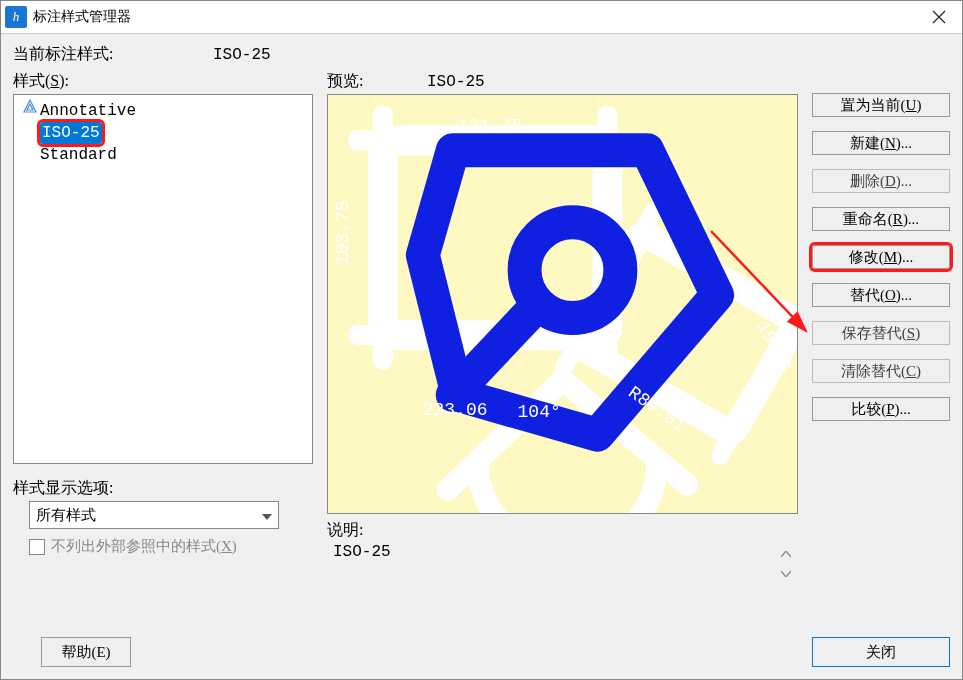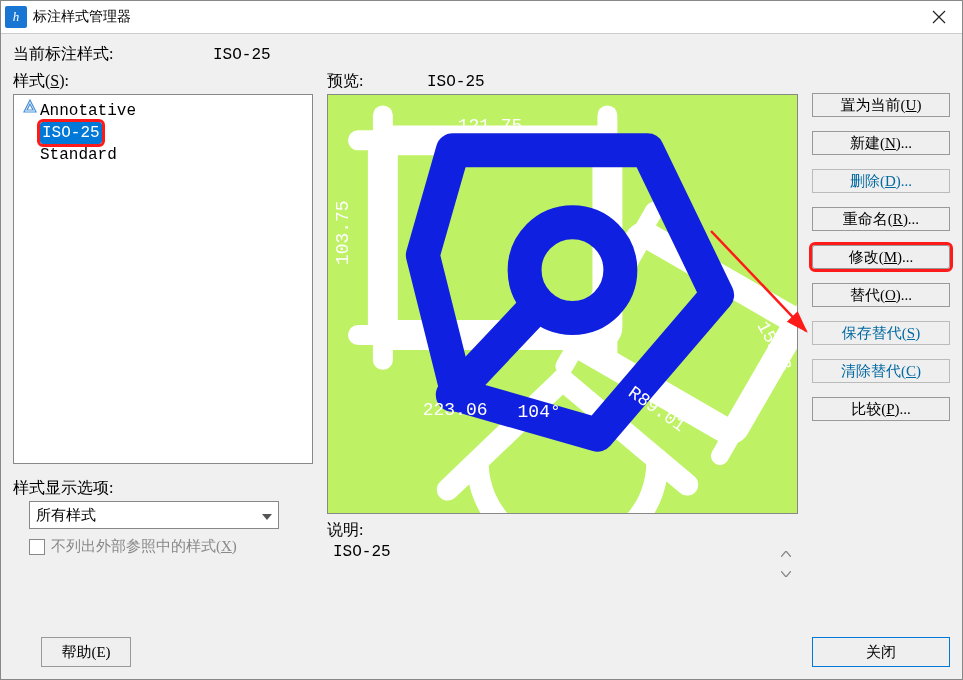--- a/index.html
+++ b/index.html
@@ -51,39 +51,39 @@
     width: 250px; height:28px; background:#fff; border:1px solid #888;
     display:flex; align-items:center; justify-content:space-between;
     padding: 0 6px; margin-left:16px; cursor:pointer; font-size:15px;
   }
   .checkbox-row { display:flex; align-items:center; margin:8px 0 0 16px; color:#888; font-size:15px;text-align:right;}
   .checkbox { width:16px; height:16px; border:1px solid #888; background:#fff; margin-right:6px; }
 
   .preview-row { display:flex; align-items:center; font-size:16px; margin-bottom:2px;}
   .preview-row .plbl { width:100px; }
   .preview-box {
-    background:#bef264; border:1px solid #888;
+    background:#fef9c3; border:1px solid #888;
     flex:1; min-height:396px; max-height:420px; position:relative; overflow:hidden;
   }
 
   .desc-lbl { font-size:16px; margin-top:6px;}
   .desc-box {
     background:#f0f0f0; border:none; height:50px;
     padding: 2px 6px; font-size:16px;
     display:flex; align-items:flex-start; justify-content:space-between; position:relative;
   }
   .spinner { display:flex; flex-direction:column; gap:6px; color:#777; font-size:11px; position:absolute; right:4px; top:6px;}
   .spin-btn { width:16px; height:14px; display:flex; align-items:center; justify-content:center; cursor:pointer; }
 
   .btn {
     height:24px; background:#efefef; border:1px solid #999;
     display:flex; align-items:center; justify-content:center;
     font-size:15px; cursor:pointer; user-select:none;
   }
-  .btn.disabled { color:#0369a1; border-color:#bbb; cursor:default; }
+  .btn.disabled { color:#404040; border-color:#bbb; cursor:default; }
   .btn.hl { outline:3px solid #ff1a1a; border-radius:3px; outline-offset:0; }
   .btn.accent { border:1px solid #0078d7; }
 
   .footer { display:flex; justify-content:space-between; align-items:center; margin-top:10px;padding-left:28px; }
   .footer .btn.small { width:90px; height:30px; }
   .footer .btn.wide { width:138px; height:30px; }
 
   
   .arrow {
     position:absolute;

